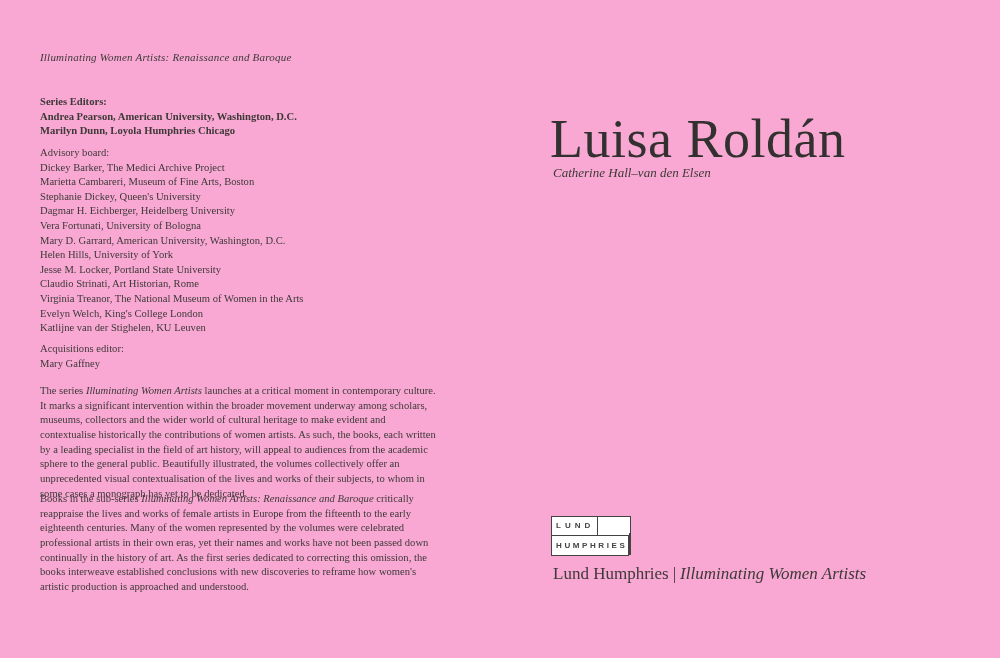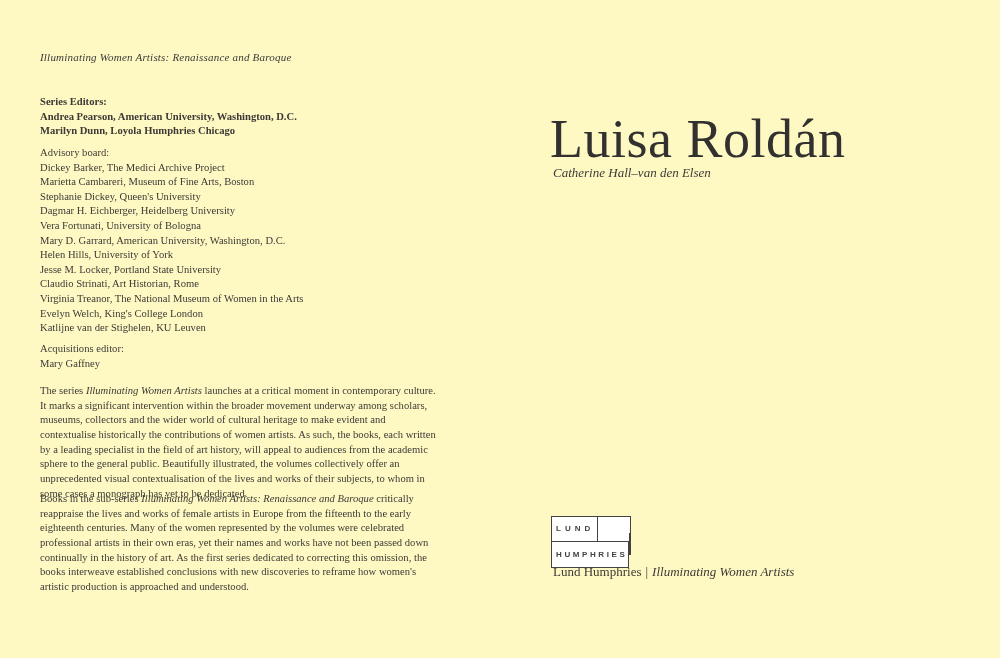--- a/index.html
+++ b/index.html
@@ -1,19 +1,19 @@
 <!DOCTYPE html>
 <html><head>
 <meta charset="utf-8">
 <style>
   * { margin:0; padding:0; box-sizing:border-box; }
   html,body { width:1000px; height:658px; background:#ffffff; overflow:hidden; }
   body { font-family:"Liberation Serif", serif; color:#3c3936; position:relative; }
 
-  .page { position:absolute; inset:0; background:#fef9c3; }
+  .page { position:absolute; inset:0; background:#f9a8d4; }
 
   
   .series-heading {
     position:absolute; left:40px; top:51px;
     font-style:italic; font-size:11px; letter-spacing:0.2px; color:#3c3936;
   }
   .block { position:absolute; left:40px; font-size:10.6px; line-height:14.6px; color:#3c3936; }
   .block-editors   { top:95px;font-weight:bold; }
   .block-advisory  { top:146px; }
   .block-acq       { top:342px; }
@@ -32,33 +32,33 @@
   }
   .book-author {
     position:absolute; left:553px; top:165px;
     font-style:italic; font-size:13px; color:#3c3936;text-align:center;
   }
 
   .logo { position:absolute; left:551px; top:516px; width:82px;
     font-family:"Liberation Sans", sans-serif; color:#454341; }
   .logo-row-top { display:flex; }
   .logo-cell {
-    border:1.5px solid #454341; height:26px;
+    border:1.5px solid #454341; height:20px;
     display:flex; align-items:center; padding-left:4px;
     font-size:8px; font-weight:bold; letter-spacing:4px; line-height:1;
     background:#fff;
   }
   .logo-lund  { width:47px; }
   .logo-blank { width:33px; border-left:none; }
   .logo-hump  { width:78px; border-top:none; letter-spacing:2.6px; }
   .logo-tick  { position:absolute; left:78px; top:16.5px; width:1.5px; height:22px; background:#454341; }
 
   .imprint {
     position:absolute; left:553px; top:564px;
-    font-size:13px; color:#3c3936;
+    font-size:17px; color:#3c3936;
   }
   .imprint .sep { margin:0 4px; }
   .imprint .it { font-style:italic; }
 </style>
 </head>
 <body>
 
 <div class="page">
 
   <div class="series-heading">Illuminating Women Artists: Renaissance and Baroque</div>

